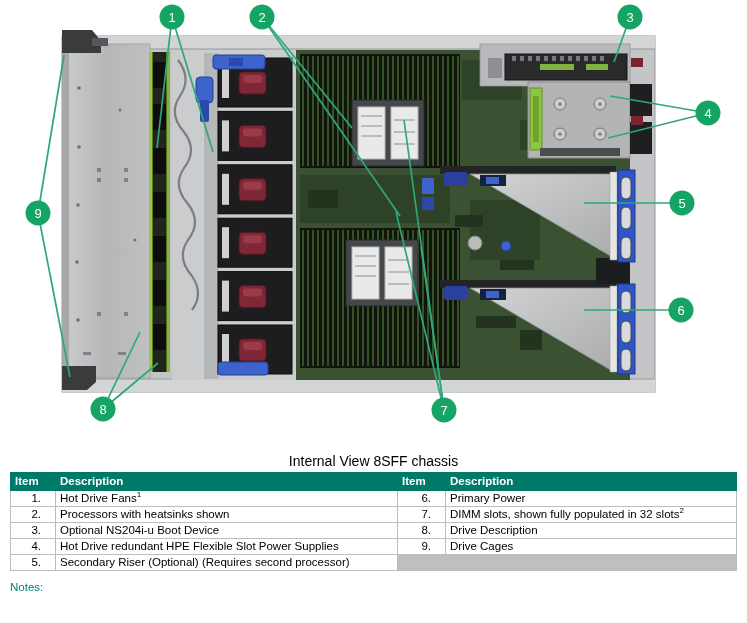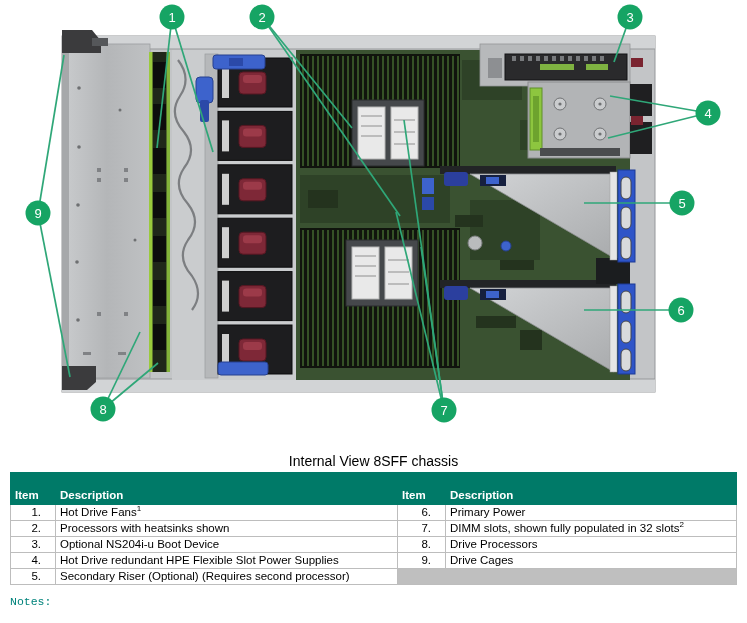--- a/index.html
+++ b/index.html
@@ -6,27 +6,27 @@
     font-family:"Liberation Sans", sans-serif;}
   .figure-wrap{width:747px;height:450px;position:relative;}
   .figure-wrap svg{display:block;}
   .caption{width:747px;text-align:center;font-size:14px;color:#000;margin-top:3px;}
   table.spec{border-collapse:collapse;margin:3px 0 0 10px;width:726px;table-layout:fixed;font-size:11.5px;}
   table.spec col.c-item-l{width:45px;}
   table.spec col.c-desc-l{width:342px;}
   table.spec col.c-item-r{width:48px;}
   table.spec col.c-desc-r{width:291px;}
   table.spec th{background:#007A68;color:#fff;font-weight:bold;text-align:left;
-    padding:15px 4px 2px 4px;border:1px solid #007A68;height:14px;}
+    padding:1px 4px 2px 4px;border:1px solid #007A68;height:14px;}
   table.spec td{border:1px solid #bdbdbd;padding:0 4px 1px 4px;height:14px;color:#000;
     white-space:nowrap;overflow:hidden;}
   table.spec td.num{text-align:right;padding-right:14px;}
   table.spec td.gray-cell{background:#BFBFBF;border:1px solid #bdbdbd;}
   sup{font-size:8px;vertical-align:super;line-height:0;}
-  .notes{margin:9px 0 0 10px;font-size:11.5px;color:#00837B;line-height:15px;font-family:Liberation Mono, monospace;}
+  .notes{margin:9px 0 0 10px;font-size:11.5px;color:#00837B;line-height:15px;}
   .notes .note-line{white-space:nowrap;}
   .notes sup{font-size:9px;}
 </style>
 </head>
 <body>
 
 <div class="figure-wrap">
 <svg width="747" height="450" viewBox="0 0 747 450" xmlns="http://www.w3.org/2000/svg">
   <defs>
     <linearGradient id="metal" x1="0" y1="0" x2="1" y2="0">
@@ -398,21 +398,21 @@
   <tr>
     <td class="num">2.</td>
     <td><span>Processors with heatsinks shown</span><sup></sup></td>
     <td class="num">7.</td>
     <td><span>DIMM slots, shown fully populated in 32 slots</span><sup>2</sup></td>
   </tr>
   <tr>
     <td class="num">3.</td>
     <td><span>Optional NS204i-u Boot Device</span><sup></sup></td>
     <td class="num">8.</td>
-    <td><span>Drive Processors</span><sup></sup></td>
+    <td><span>Drive Description</span><sup></sup></td>
   </tr>
   <tr>
     <td class="num">4.</td>
     <td><span>Hot Drive redundant HPE Flexible Slot Power Supplies</span><sup></sup></td>
     <td class="num">9.</td>
     <td><span>Drive Cages</span><sup></sup></td>
   </tr>
   <tr>
     <td class="num">5.</td>
     <td><span>Secondary Riser (Optional) (Requires second processor)</span><sup></sup></td>

